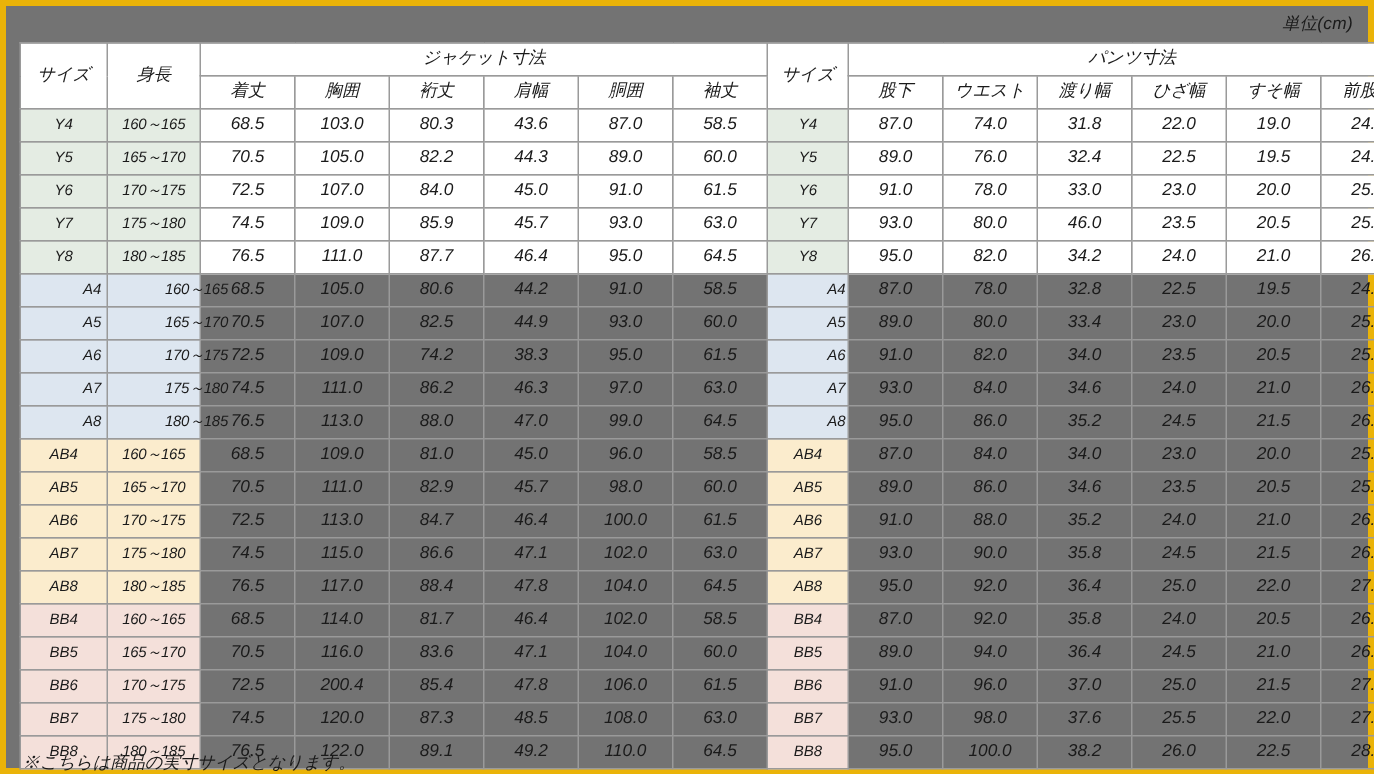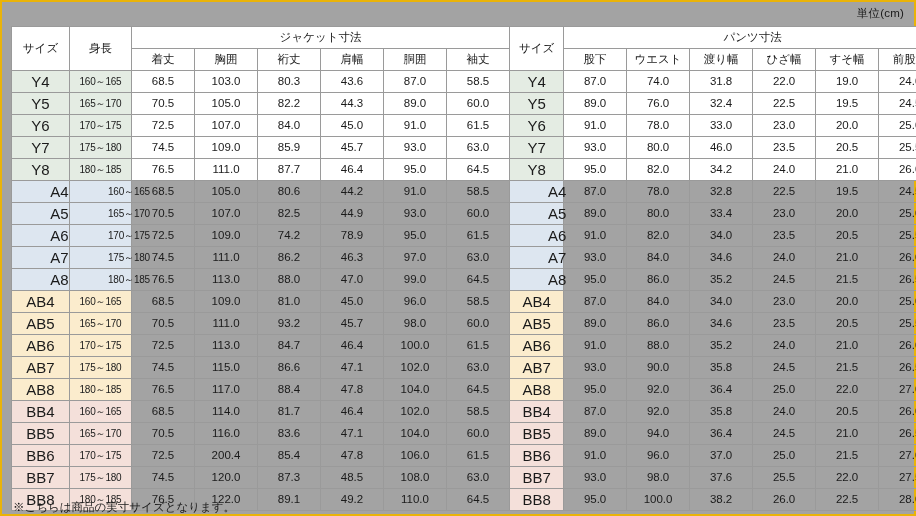--- a/index.html
+++ b/index.html
@@ -12,22 +12,23 @@
     background: #ffffff;
     font-family: "Liberation Sans", sans-serif;
     color: #1a1a1a;
     overflow: hidden;
   }
   .page {
     position: relative;
     width: 916px;
     height: 516px;
     box-sizing: border-box;
-    border: 2px solid #eab308;
-    background: #a3a3a3;
+    border: 4px solid #eab308;
+    background: #737373;
+    font-style: italic;
   }
   .unit-line {
     position: absolute;
     top: 4px;
     right: 10px;
     font-size: 11.5px;
     letter-spacing: 0.2px;
   }
   .table-wrap {
     position: absolute;
@@ -67,21 +68,21 @@
   col.c-size2 { width: 54px; }
   col.c-p { width: 63px; }
 
   
   .fam-y .c-sz, .fam-y .c-ht { background: #e4ece3; }
   .fam-y td.val { background: #ffffff; }
   .fam-a .c-sz, .fam-a .c-ht { background: #dde6f0; padding-left: 38px; }
   .fam-ab .c-sz, .fam-ab .c-ht { background: #fbeccd; }
   .fam-bb .c-sz, .fam-bb .c-ht { background: #f4e0da; }
 
-  td.c-sz { font-weight: bold; font-size: 15px; }
+  td.c-sz { font-weight: bold; font-size: 10px; }
   td.c-ht { font-size: 10px; letter-spacing: -0.2px; }
 
   .notes {
     position: absolute;
     left: 11px;
     top: 455px;
     width: 890px;
     font-size: 11.5px;
     line-height: 20px;
   }
@@ -255,21 +256,21 @@
             <td class="val">23.0</td>
             <td class="val">20.0</td>
             <td class="val">25.0</td>
           </tr>
           <tr class="fam-a">
             <td class="c-sz">A6</td>
             <td class="c-ht">170～175</td>
             <td class="val">72.5</td>
             <td class="val">109.0</td>
             <td class="val">74.2</td>
-            <td class="val">78.9</td>
+            <td class="val">38.3</td>
             <td class="val">95.0</td>
             <td class="val">61.5</td>
             <td class="c-sz">A6</td>
             <td class="val">91.0</td>
             <td class="val">82.0</td>
             <td class="val">34.0</td>
             <td class="val">23.5</td>
             <td class="val">20.5</td>
             <td class="val">25.5</td>
           </tr>
@@ -322,21 +323,21 @@
             <td class="val">34.0</td>
             <td class="val">23.0</td>
             <td class="val">20.0</td>
             <td class="val">25.0</td>
           </tr>
           <tr class="fam-ab">
             <td class="c-sz">AB5</td>
             <td class="c-ht">165～170</td>
             <td class="val">70.5</td>
             <td class="val">111.0</td>
-            <td class="val">93.2</td>
+            <td class="val">82.9</td>
             <td class="val">45.7</td>
             <td class="val">98.0</td>
             <td class="val">60.0</td>
             <td class="c-sz">AB5</td>
             <td class="val">89.0</td>
             <td class="val">86.0</td>
             <td class="val">34.6</td>
             <td class="val">23.5</td>
             <td class="val">20.5</td>
             <td class="val">25.5</td>

